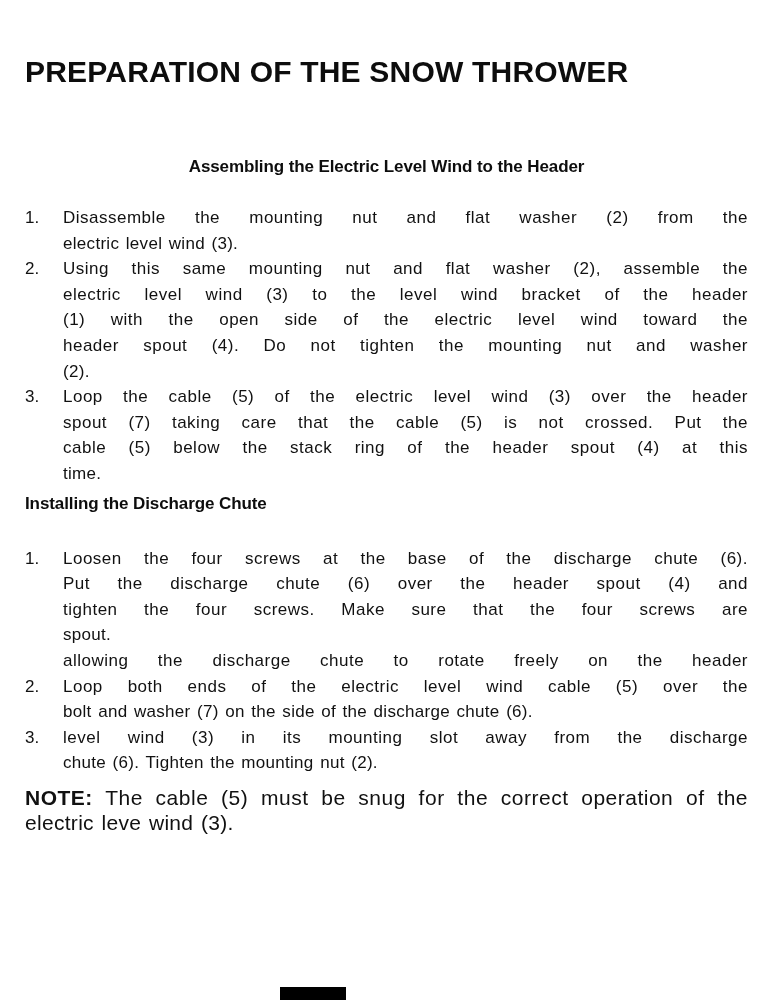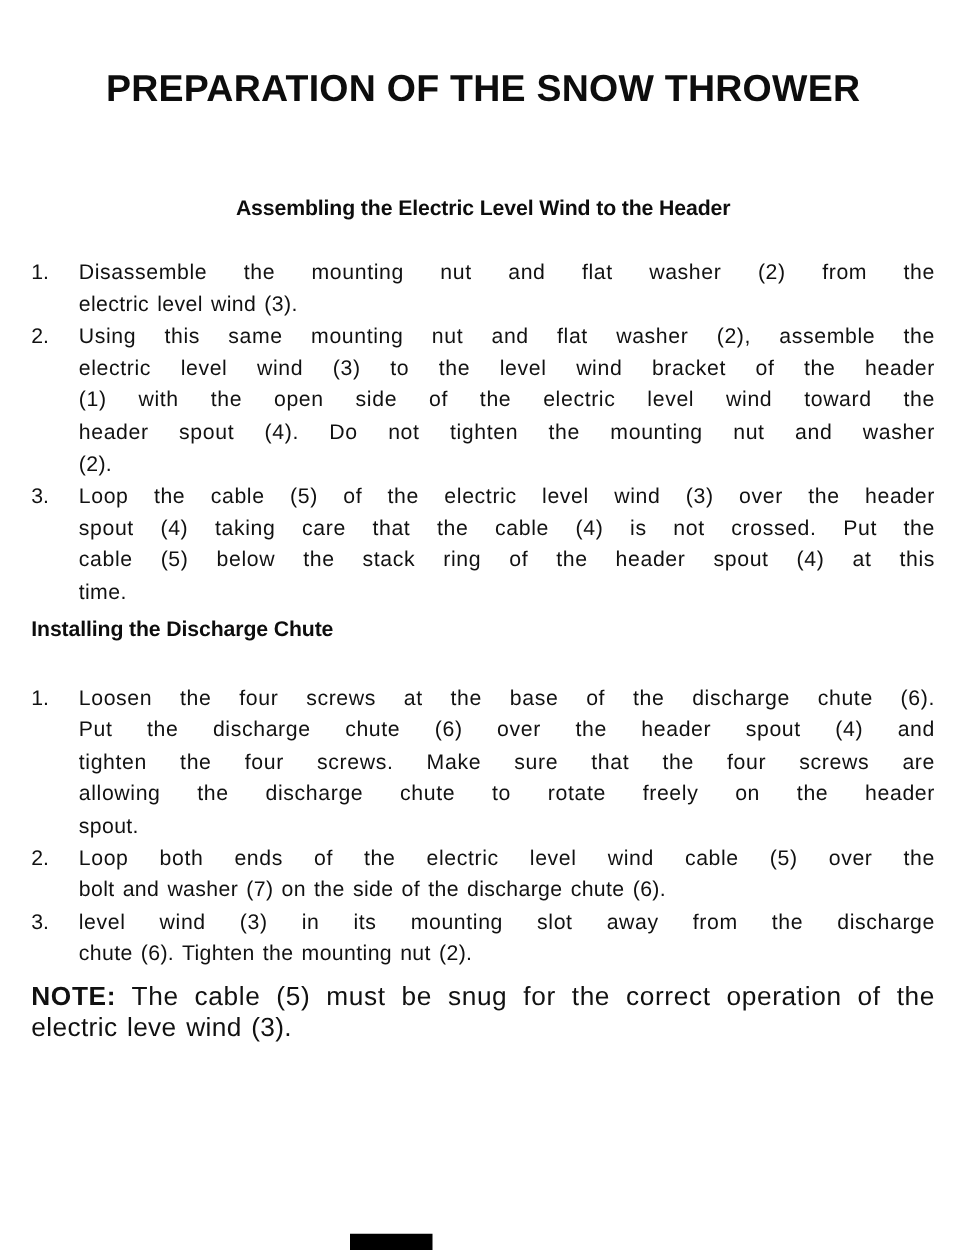--- a/index.html
+++ b/index.html
@@ -19,21 +19,20 @@
   .page {
     padding: 55px 24px 0 25px;
   }
   .title {
     font-size: 30px;
     line-height: 33px;
     font-weight: 700;
     letter-spacing: 0.2px;
     margin: 0;
     color: #0d0d0d;
-    text-align: center;
   }
   .section-heading {
     font-size: 17px;
     line-height: 22px;
     font-weight: 700;
     letter-spacing: -0.1px;
     margin: 0;
     color: #0d0d0d;
   }
   .heading-1 { margin-top: 68px; margin-bottom: 27px; text-align: center; }
@@ -101,38 +100,38 @@
         <div class="line jl">electric level wind (3) to the level wind bracket of the header</div>
         <div class="line jl">(1) with the open side of the electric level wind toward the</div>
         <div class="line jl">header spout (4). Do not tighten the mounting nut and washer</div>
         <div class="line">(2).</div>
       </div>
     </div>
     <div class="item">
       <div class="num">3.</div>
       <div class="lines">
         <div class="line jl">Loop the cable (5) of the electric level wind (3) over the header</div>
-        <div class="line jl">spout (4) taking care that the cable (4) is not crossed. Put the</div>
+        <div class="line jl">spout (7) taking care that the cable (5) is not crossed. Put the</div>
         <div class="line jl">cable (5) below the stack ring of the header spout (4) at this</div>
         <div class="line">time.</div>
       </div>
     </div>
   </div>
 
   <h2 class="section-heading heading-2">Installing the Discharge Chute</h2>
 
   <div class="olist">
     <div class="item">
       <div class="num">1.</div>
       <div class="lines">
         <div class="line jl">Loosen the four screws at the base of the discharge chute (6).</div>
         <div class="line jl">Put the discharge chute (6) over the header spout (4) and</div>
         <div class="line jl">tighten the four screws. Make sure that the four screws are</div>
+        <div class="line">spout.</div>
         <div class="line jl">allowing the discharge chute to rotate freely on the header</div>
-        <div class="line">spout.</div>
       </div>
     </div>
     <div class="item">
       <div class="num">2.</div>
       <div class="lines">
         <div class="line jl">Loop both ends of the electric level wind cable (5) over the</div>
         <div class="line">bolt and washer (7) on the side of the discharge chute (6).</div>
       </div>
     </div>
     <div class="item">

